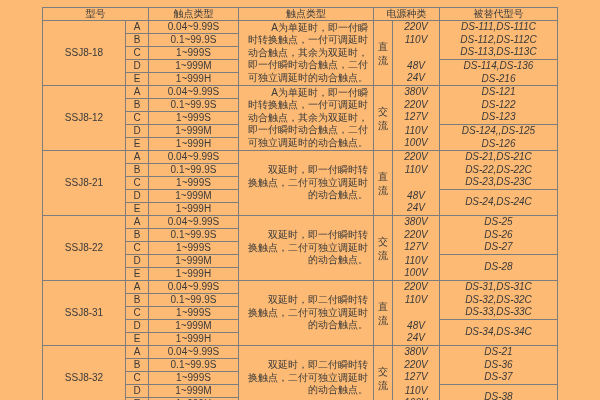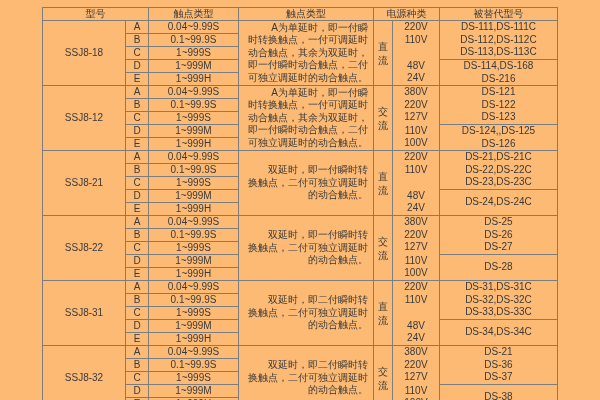--- a/index.html
+++ b/index.html
@@ -16,23 +16,23 @@
     border:1px solid #7d7d7d; font-size:10px; font-weight:normal;
     text-align:center; vertical-align:middle; line-height:12px;
     color:#3a3a3a; overflow:hidden; white-space:nowrap;
   }
   th { padding:0; }
   td.contact { white-space:normal; vertical-align:middle; }
   .ctext { text-align:right; text-indent:2em; padding:0 5px; line-height:12.5px; font-size:10px; }
   td.kind div { line-height:11px; margin:3px 0; }
   td.volt { vertical-align:middle; }
   td.volt.vtop { vertical-align:top; border-bottom:none; }
-  td.volt.vtop div, td.volt.vbot div { line-height:12.5px; }
+  td.volt.vtop div, td.volt.vbot div { line-height:12.5px;font-style:italic; }
   td.volt.vbot { border-top:none; }
-  td.rep div { line-height:12.5px; }
+  td.rep div { line-height:12.5px;font-style:italic; }
   td.rep.rtop { vertical-align:top; }
 </style>
 </head>
 <body>
 
 <div class="page">
 <table class="spec">
   <colgroup>
     <col style="width:83px">
         <col style="width:23px">
@@ -82,21 +82,21 @@
     <td class="delay">1~999S</td>
   </tr>
   <tr>
     <td class="letter">D</td>
     <td class="delay">1~999M</td>
     <td class="volt vbot" rowspan="2">
             <div>48V</div>
             <div>24V</div>
           </td>
     <td class="rep rbot" rowspan="2">
-            <div>DS-114,DS-168</div>
+            <div>DS-114,DS-136</div>
             <div>DS-216</div>
           </td>
   </tr>
   <tr>
     <td class="letter">E</td>
     <td class="delay">1~999H</td>
   </tr>
 
   <tr>
     <td class="model" rowspan="5">SSJ8-12</td>

